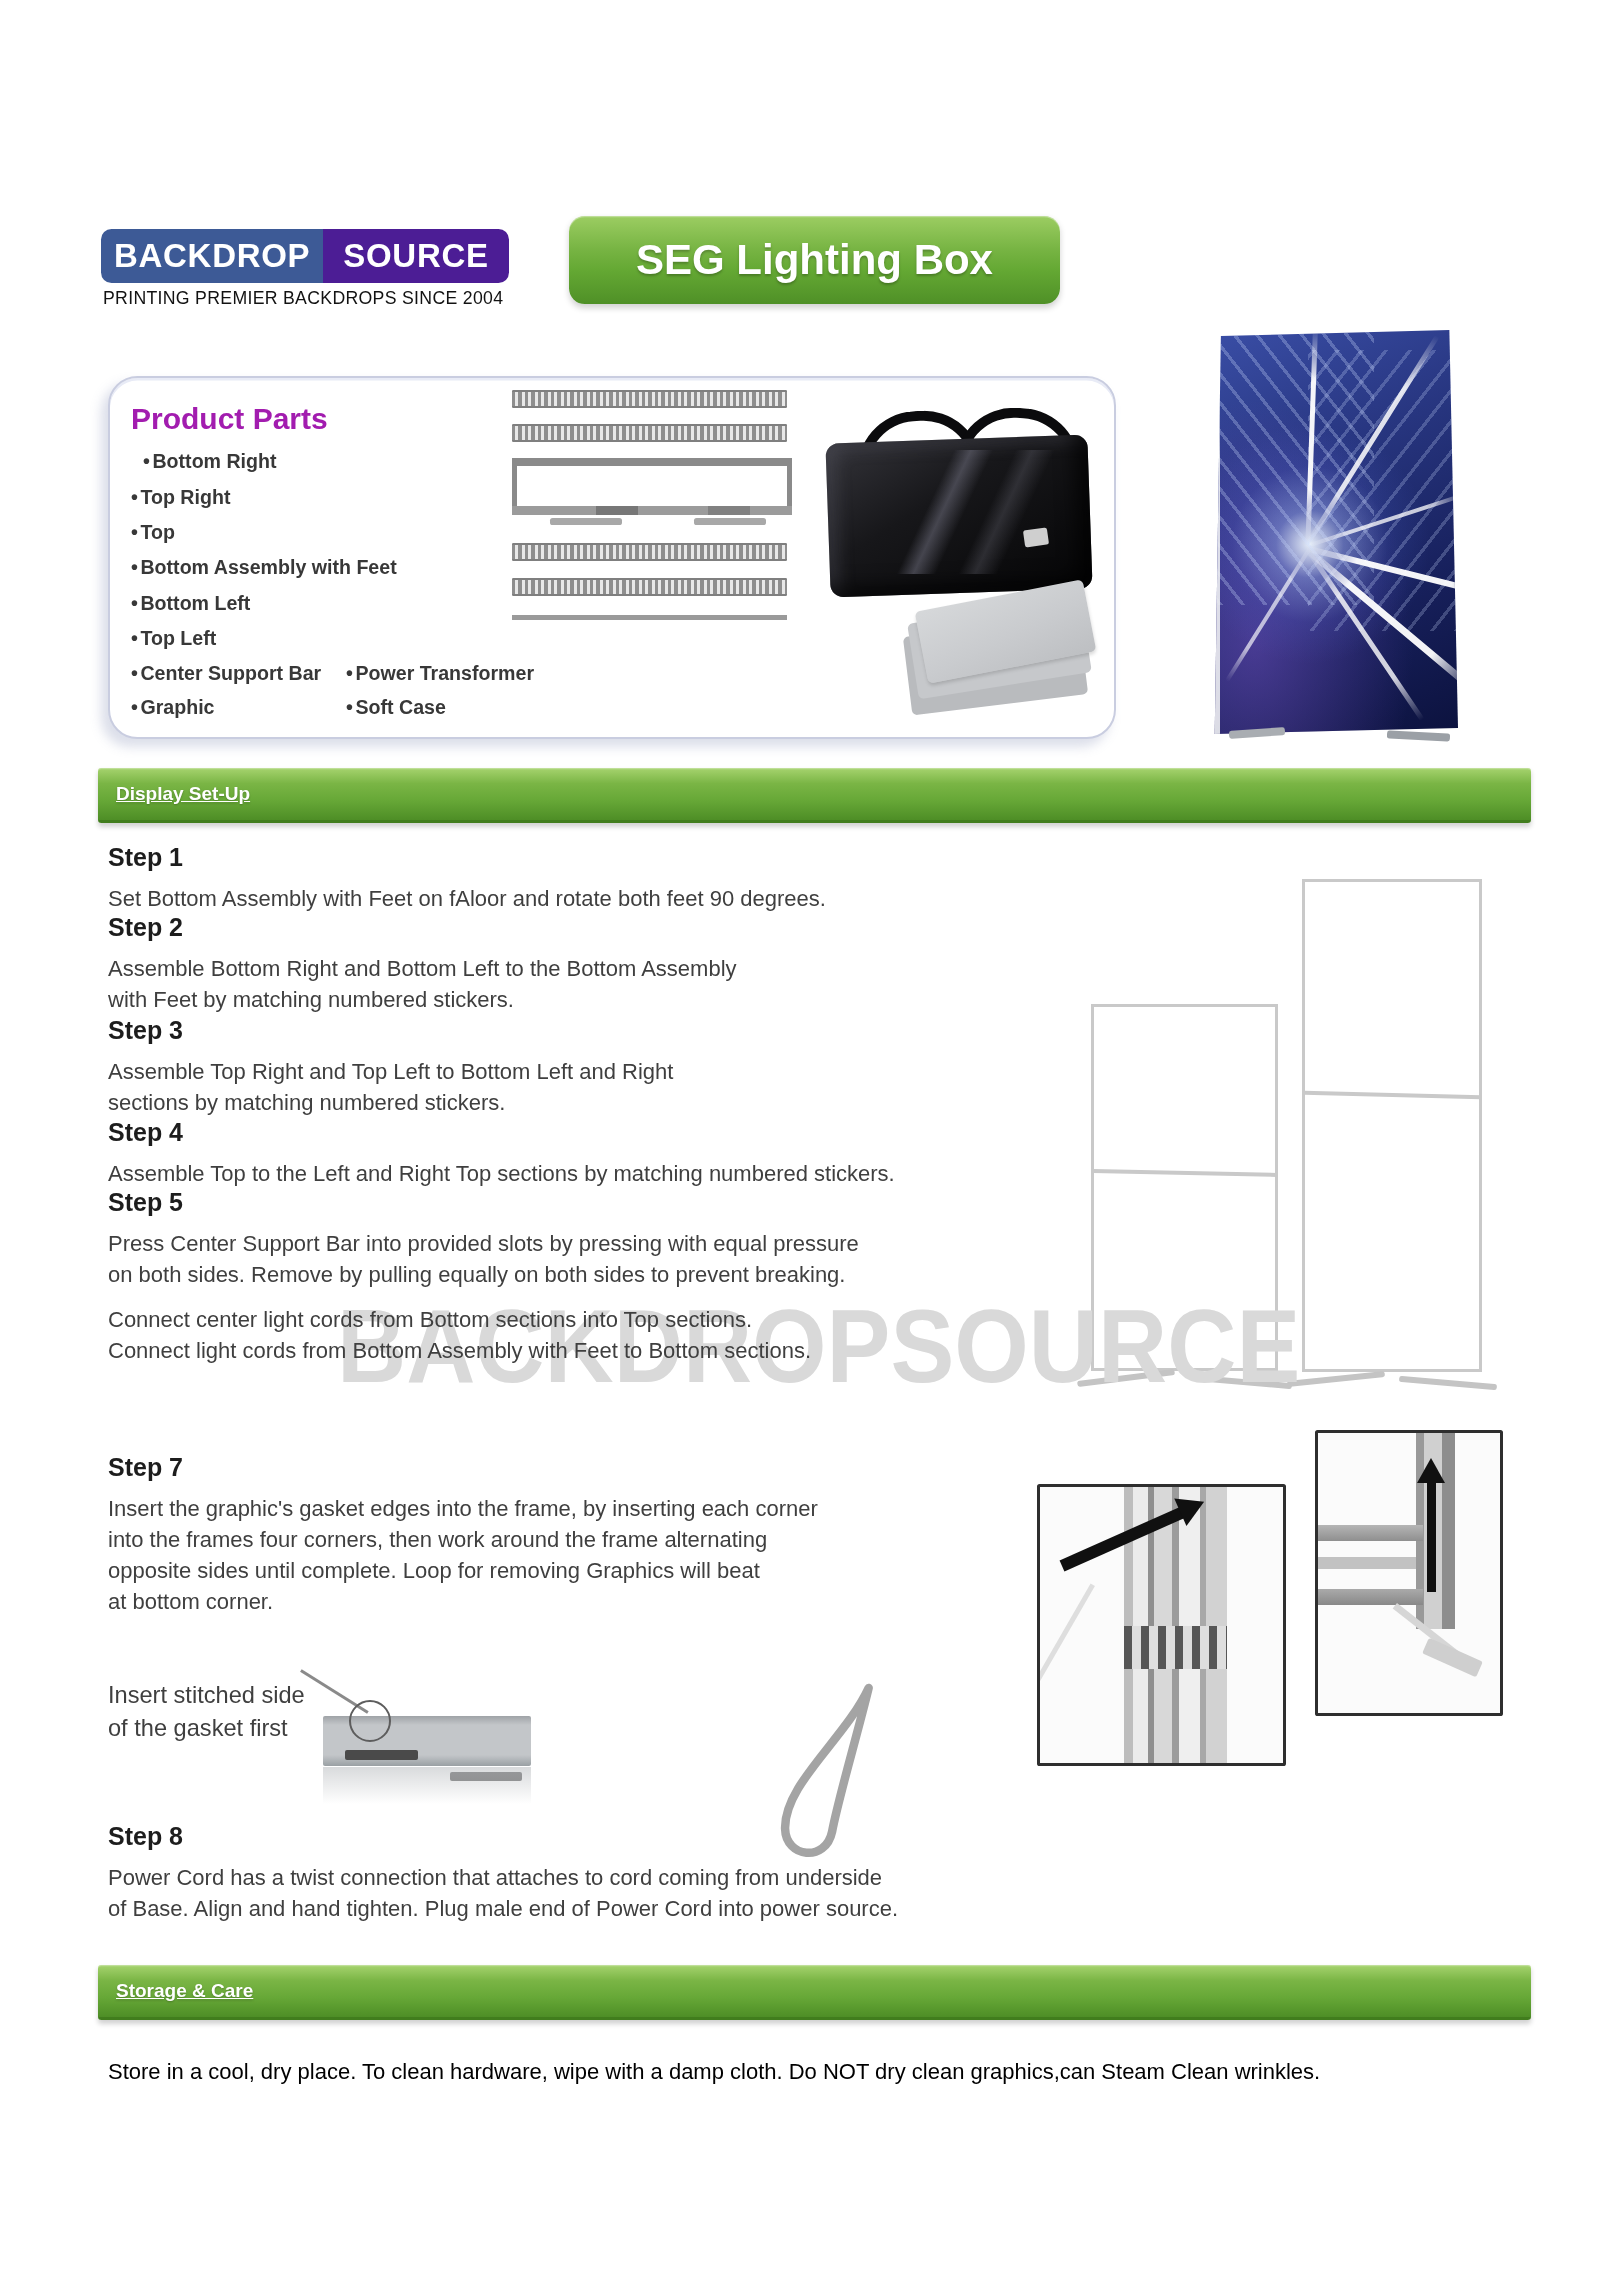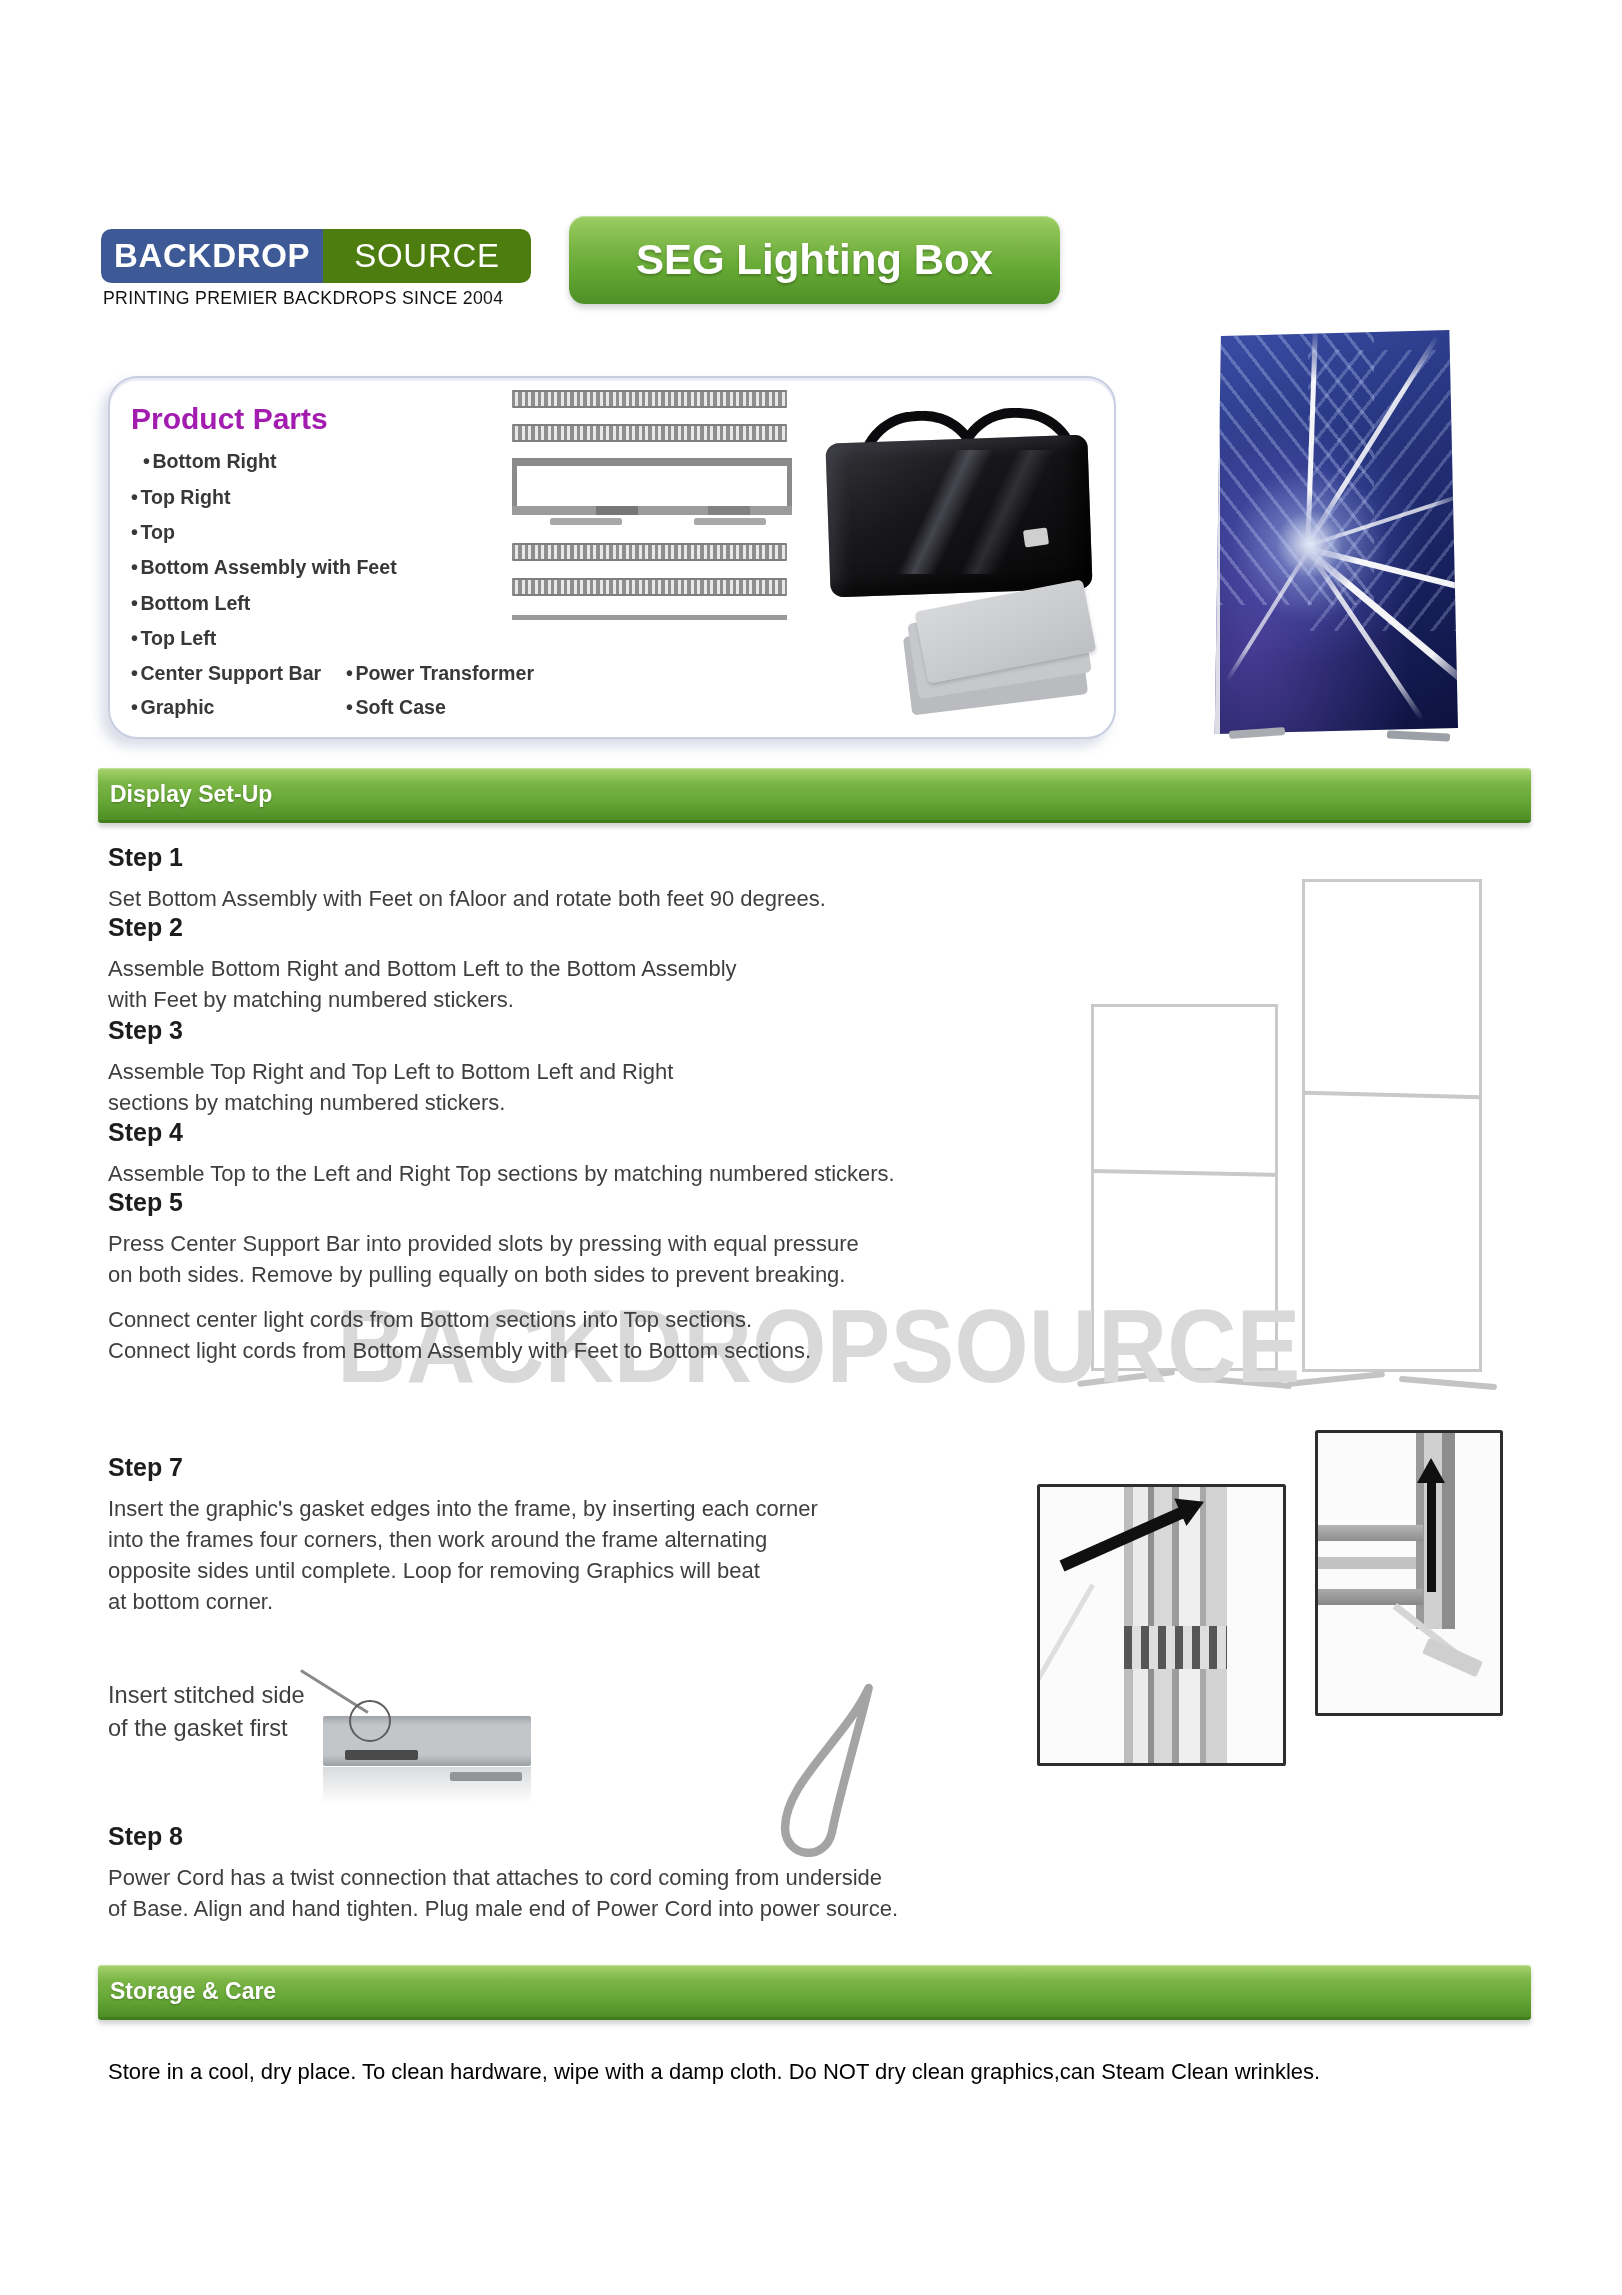--- a/index.html
+++ b/index.html
@@ -4,22 +4,22 @@
 <style>
   html,body{margin:0;padding:0;background:#ffffff;}
   #page{position:relative;width:1623px;height:2295px;background:#ffffff;overflow:hidden;
         font-family:"Liberation Sans",sans-serif;color:#3f3f3f;}
   .abs{position:absolute;}
 
   
   .logo{left:101px;top:229px;display:flex;}
   .logo-blue{background:#3d5a96;color:#fff;font-size:33px;font-weight:bold;letter-spacing:0.7px;
              padding:0 13px;line-height:54px;border-radius:10.5px 0 0 10.5px;}
-  .logo-red{background:#4d7c0f;color:#fff;font-size:33px;font-weight:normal;letter-spacing:0.7px;
-            padding:0 31px;line-height:54px;border-radius:0 10.5px 10.5px 0;}
+  .logo-red{background:#4c1d95;color:#fff;font-size:33px;font-weight:bold;letter-spacing:0.7px;
+            padding:0 20px;line-height:54px;border-radius:0 10.5px 10.5px 0;}
   .tagline{left:103px;top:288px;font-size:17.7px;color:#121212;letter-spacing:0.3px;}
   .title-banner{left:569px;top:216px;width:491px;height:88px;border-radius:15.7px;
       background:linear-gradient(180deg,#9ccd62 0%,#77b443 38%,#64a833 62%,#4f9027 100%);
       box-shadow:0 3.9px 6.5px rgba(0,0,0,.18), inset 0 1.3px 0 rgba(255,255,255,.35);
       display:flex;align-items:center;justify-content:center;}
   .title-banner span{color:#fff;font-size:42px;font-weight:bold;text-shadow:0 2px 2.6px rgba(0,0,0,.25);}
 
   
   .parts-box{left:108px;top:376px;width:1004px;height:359px;border:2px solid #c9cde0;border-radius:29.4px;
       background:#fff;box-shadow:-6.5px 7.9px 10.5px rgba(140,150,185,.30), inset 0 2.6px 0 #e8ebf6;}
@@ -55,22 +55,22 @@
   .beam{height:5.2px;background:linear-gradient(90deg,transparent 0%,rgba(255,255,255,.95) 25%,rgba(255,255,255,.95) 75%,transparent 100%);
         transform-origin:left center;border-radius:2.6px;}
   .fan{opacity:.75;}
   .lb-edge{left:0;top:0;width:9.2px;height:100%;background:#eef0f2;opacity:.9;}
 
   
   .section-banner{left:98px;width:1433px;height:52px;border-radius:3.3px;
       background:linear-gradient(180deg,#a6d36e 0%,#7ab545 30%,#67a837 62%,#4e8e26 100%);
       border-bottom:3.9px solid #functional;border-bottom:3.9px solid #417d1d;
       box-shadow:0 3.3px 5.2px rgba(0,0,0,.18), inset 0 1.3px 0 rgba(255,255,255,.3);}
-  .section-banner span{display:block;padding-left:12px;line-height:52px;color:#fff;
-      font-size:23px;font-weight:bold;text-shadow:0 1.3px 2px rgba(0,0,0,.25);}
+  .section-banner span{display:block;padding-left:18px;line-height:52px;color:#fff;
+      font-size:19px;font-weight:bold;text-shadow:0 1.3px 2px rgba(0,0,0,.25);text-decoration:underline;}
 
   
   .step{left:108px;width:982px;}
   .step-title{font-size:25px;font-weight:bold;color:#1d1d1d;margin-bottom:10.5px;}
   .step-line{font-size:22px;line-height:31px;color:#3f3f3f;}
 
   .note-line{font-size:23.6px;line-height:33px;color:#3f3f3f;}
   .note-small{font-size:19.6px;line-height:31px;color:#3f3f3f;}
 
   

